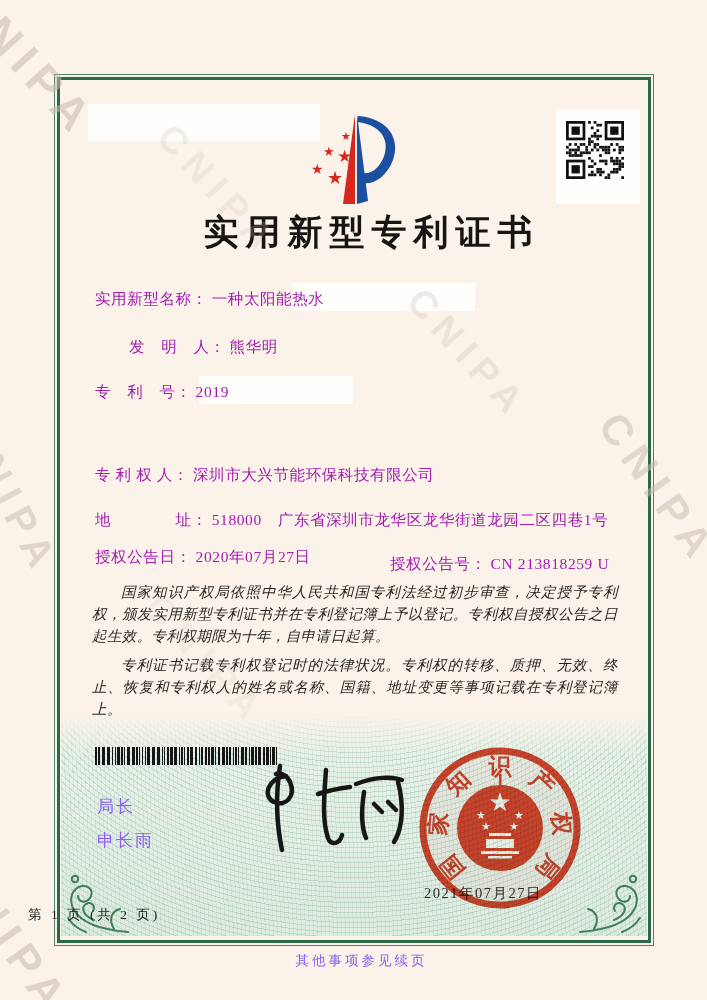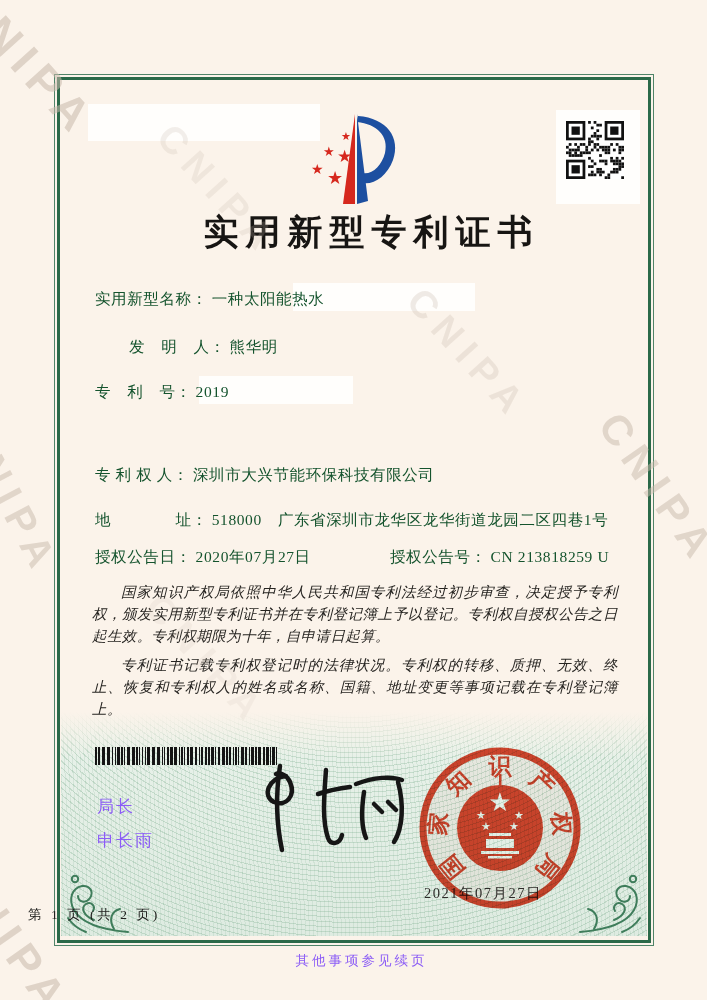--- a/index.html
+++ b/index.html
@@ -40,25 +40,25 @@
   .patch-name{left:293px;top:283px;width:182px;height:28px;}
   .patch-patno{left:199px;top:376px;width:154px;height:28px;}
   .patch-qr{left:556px;top:110px;width:84px;height:94px;}
 
   .logo{position:absolute;left:299px;top:108px;z-index:3;}
   .qr{position:absolute;left:566px;top:121px;z-index:3;background:#fff;}
 
   .title{position:absolute;left:0;right:0;top:209px;text-align:center;font-size:35px;font-weight:700;
     letter-spacing:7px;color:#171513;z-index:3;padding-left:36px;}
 
-  .row{position:absolute;left:95px;font-size:15.5px;color:#14532d;letter-spacing:.6px;
+  .row{position:absolute;left:95px;font-size:15.5px;color:#a21caf;letter-spacing:.6px;
     white-space:nowrap;z-index:3;}
   .r1{top:289px;} .r2{top:337px;margin-left:34px;} .r3{top:382px;} .r4{top:420px;} .r5{top:465px;} .r6{top:510px;} .r7{top:547px;}
   .row .lab{margin-right:4px;}
-  .r7 .pair2{position:absolute;left:295px;top:0;}
+  .r7 .pair2{position:absolute;left:295px;top:7px;}
 
   .body-text{position:absolute;left:92px;top:581px;width:526px;z-index:3;}
   .body-text p{margin:0 0 7px;text-indent:2em;font-style:italic;font-size:14.5px;line-height:1.52;
     color:#262421;text-align:justify;letter-spacing:.4px;}
 
   .barcode{position:absolute;left:95px;top:747px;z-index:3;}
 
   .director{position:absolute;left:97px;z-index:3;font-family:"Liberation Sans",sans-serif;
     font-size:17px;color:#8b5cf6;letter-spacing:2px;}
   .director.t1{top:795px;} .director.t2{top:829px;}

